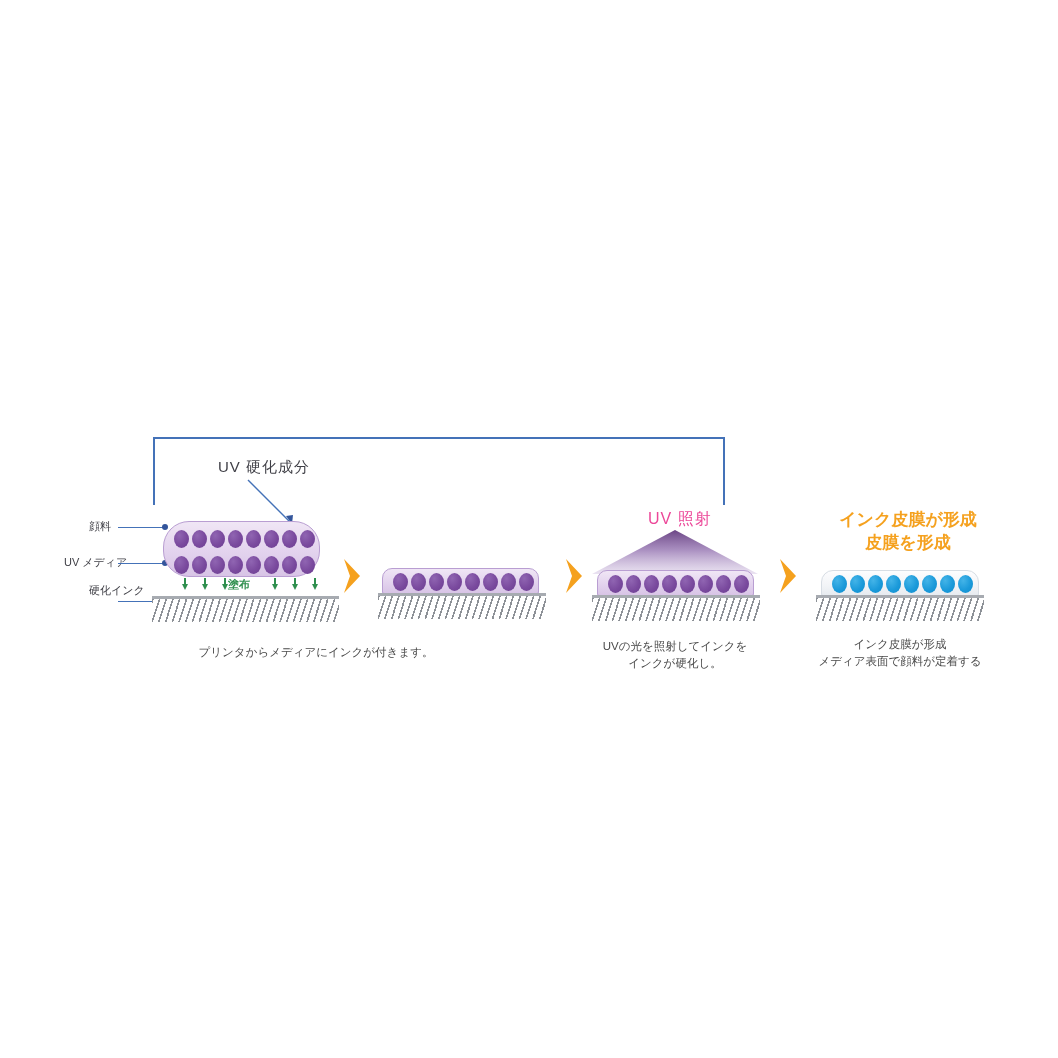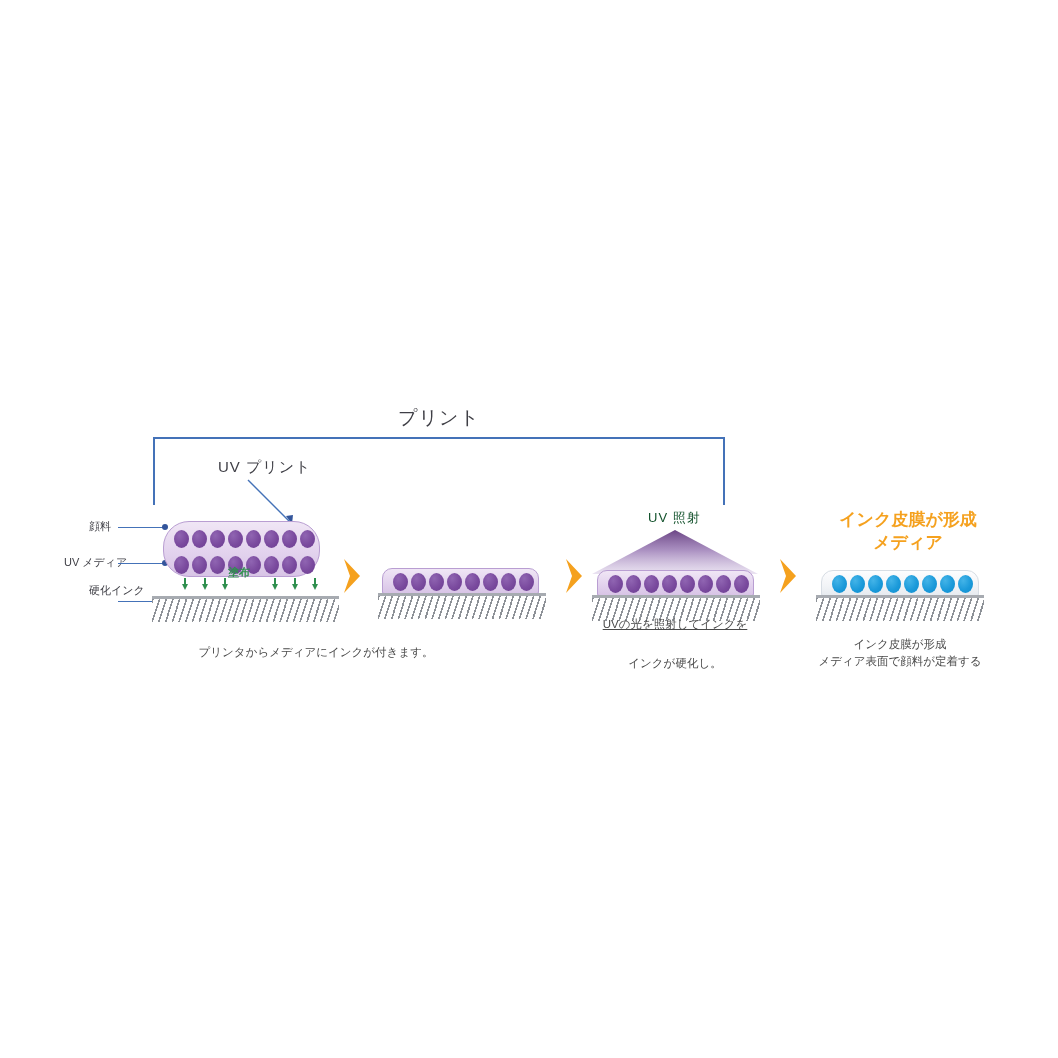--- a/index.html
+++ b/index.html
@@ -104,21 +104,21 @@
     white-space:nowrap;
   }
 
   
   .chev{position:absolute;width:22px;height:40px;}
 
   
   .uv-cone{position:absolute;}
   .uv-label{
     position:absolute;
-    font-size:13px;color:#14532d;letter-spacing:1px;
+    font-size:16px;color:#ec4899;letter-spacing:1px;
     white-space:nowrap;
   }
 
   
   .headline{
     position:absolute;
     font-size:17px;font-weight:bold;color:#f5a11e;
     text-align:center;line-height:1.35;
     white-space:nowrap;
   }
@@ -137,24 +137,23 @@
   .leader-dot{
     position:absolute;width:6px;height:6px;border-radius:50%;
     background:#33559b;
   }
 </style>
 </head>
 <body>
 
 <div id="stage">
 
-  <div class="bracket-label">プリント</div>
   <div class="bracket"></div>
 
-  <div class="uvink-label">UV プリント</div>
+  <div class="uvink-label">UV 硬化成分</div>
   <svg width="80" height="55" style="position:absolute;left:240px;top:478px;">
     <line x1="8" y1="2" x2="52" y2="46" stroke="#4472b8" stroke-width="1.4"></line>
     <polygon points="52,46 46,38 53,37" fill="#33559b"></polygon>
   </svg>
 
   <div class="side-label lbl-pigment">顔料</div>
   <div class="leader leader-h" style="left:118px;top:527px;width:46px;"></div>
   <div class="leader-dot" style="left:162px;top:524px;"></div>
 
   <div class="side-label lbl-uvcomp">UV メディア</div>
@@ -194,21 +193,21 @@
         <div class="green-arrow" style="left: 202px; top: 584px;"></div>
         <div class="green-stem" style="left: 224.2px; top: 578px;"></div>
         <div class="green-arrow" style="left: 222px; top: 584px;"></div>
         <div class="green-stem" style="left: 274.2px; top: 578px;"></div>
         <div class="green-arrow" style="left: 272px; top: 584px;"></div>
         <div class="green-stem" style="left: 294.2px; top: 578px;"></div>
         <div class="green-arrow" style="left: 292px; top: 584px;"></div>
         <div class="green-stem" style="left: 314.2px; top: 578px;"></div>
         <div class="green-arrow" style="left: 312px; top: 584px;"></div>
       </div>
-    <div class="green-label" style="left:228px;top:565px;">塗布</div>
+    <div class="green-label" style="left:228px;top:577px;">塗布</div>
 
     <div class="media" style="left:152px;top:596px;width:187px;"></div>
 
     <div class="caption" style="left:136px;top:644px;width:360px;">プリンタからメディアにインクが付きます。</div>
   </div>
 
   <svg class="chev" style="left:341px;top:556px;" viewBox="0 0 22 40">
     <path d="M3 3 L19 20 L3 37 L9 20 Z" fill="#f5a11e"></path>
   </svg>
 
@@ -251,31 +250,31 @@
         <div class="dot" style="left: 626px; top: 575px;"></div>
         <div class="dot" style="left: 644px; top: 575px;"></div>
         <div class="dot" style="left: 662px; top: 575px;"></div>
         <div class="dot" style="left: 680px; top: 575px;"></div>
         <div class="dot" style="left: 698px; top: 575px;"></div>
         <div class="dot" style="left: 716px; top: 575px;"></div>
         <div class="dot" style="left: 734px; top: 575px;"></div>
       </div>
     <div class="media" style="left:592px;top:595px;width:168px;"></div>
 
-    <div class="caption" style="left:575px;top:616px;width:200px;text-decoration:underline;">UVの光を照射してインクを</div>
+    <div class="caption" style="left:575px;top:638px;width:200px;">UVの光を照射してインクを</div>
     <div class="caption" style="left:575px;top:655px;width:200px;">インクが硬化し。</div>
   </div>
 
   <svg class="chev" style="left:777px;top:556px;" viewBox="0 0 22 40">
     <path d="M3 3 L19 20 L3 37 L9 20 Z" fill="#f5a11e"></path>
   </svg>
 
   <div class="panel">
     <div class="headline" style="left:808px;top:509px;width:200px;">インク皮膜が形成</div>
-    <div class="headline" style="left:808px;top:532px;width:200px;">メディア</div>
+    <div class="headline" style="left:808px;top:532px;width:200px;">皮膜を形成</div>
 
     <div class="slab cured" style="left:821px;top:570px;width:158px;height:26px;"></div>
     <div id="dots-step4">
         <div class="dot blue" style="left: 832px; top: 575px;"></div>
         <div class="dot blue" style="left: 850px; top: 575px;"></div>
         <div class="dot blue" style="left: 868px; top: 575px;"></div>
         <div class="dot blue" style="left: 886px; top: 575px;"></div>
         <div class="dot blue" style="left: 904px; top: 575px;"></div>
         <div class="dot blue" style="left: 922px; top: 575px;"></div>
         <div class="dot blue" style="left: 940px; top: 575px;"></div>

